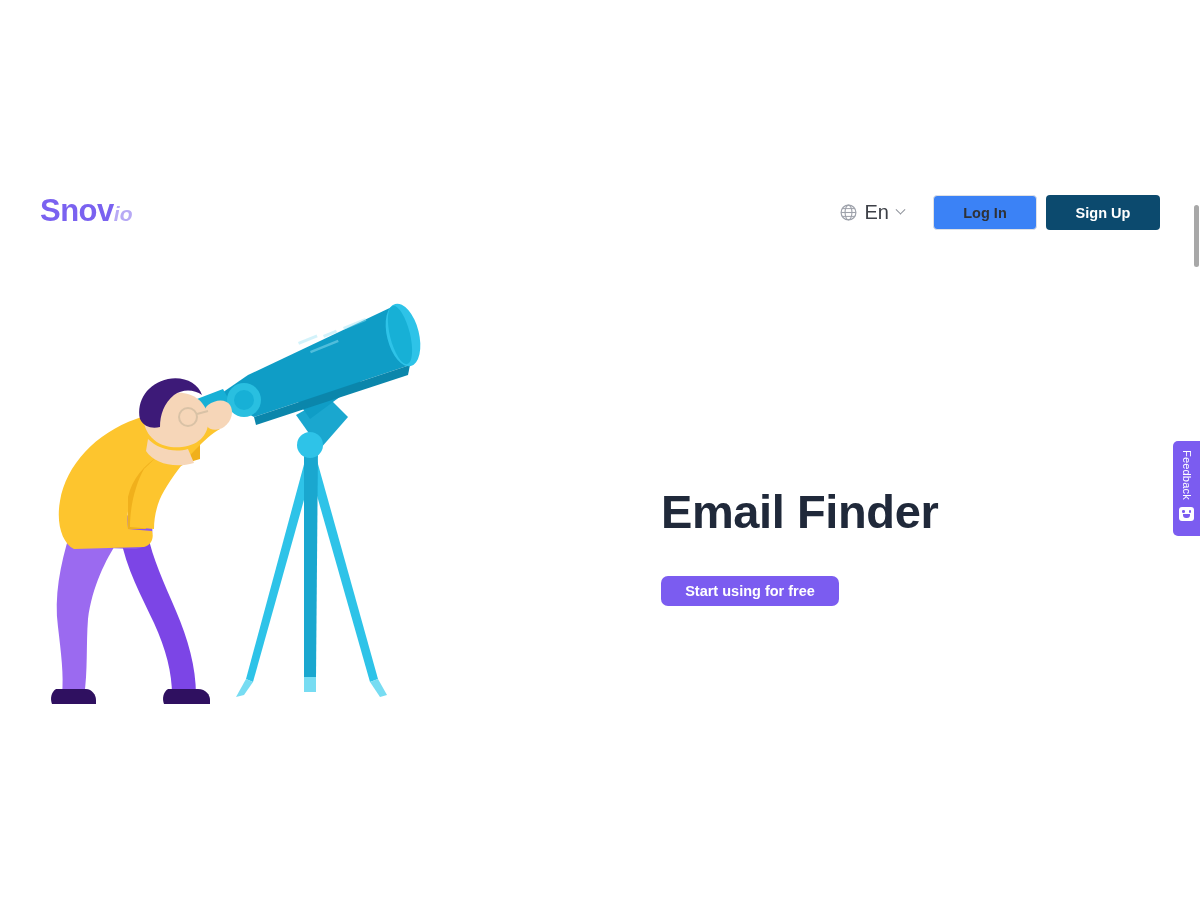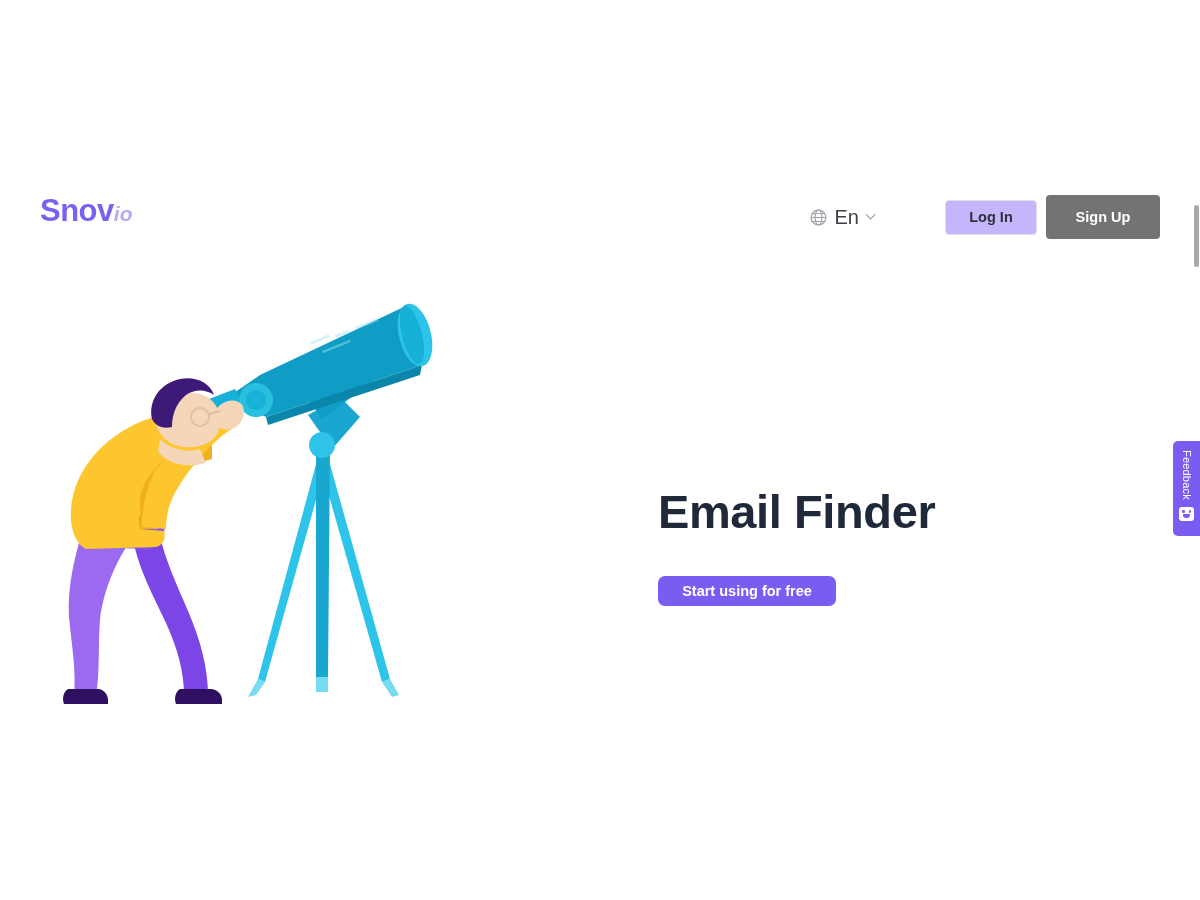--- a/index.html
+++ b/index.html
@@ -112,42 +112,42 @@
     font-size: 14.5px;
     font-weight: bold;
     border-radius: 4px;
     cursor: pointer;
     display: flex;
     align-items: center;
     justify-content: center;
     white-space: nowrap;
   }
   .btn-login {
-    width: 92px;
+    width: 104px;
     height: 35px;
-    background: #c4b5fd;
+    background: #3b82f6;
     border: 1px solid #dfe1e5;
     color: #2f3238;
     margin-right: 9px;
-    margin-left: 42px;
   }
   .btn-signup {
     width: 114px;
-    height: 44px;
-    background: #737373;
+    height: 35px;
+    background: #0c4a6e;
     border: none;
     color: #ffffff;
   }
 
   
   .hero {
     display: flex;
     align-items: flex-start;
-    padding-left: 60px;
+    padding-left: 48px;
     padding-top: 22px;
+    gap: 15px;
   }
 
   .hero-illustration {
     width: 560px;
     height: 420px;
     flex: none;
     position: relative;
   }
   .hero-illustration svg { display: block; }
 

